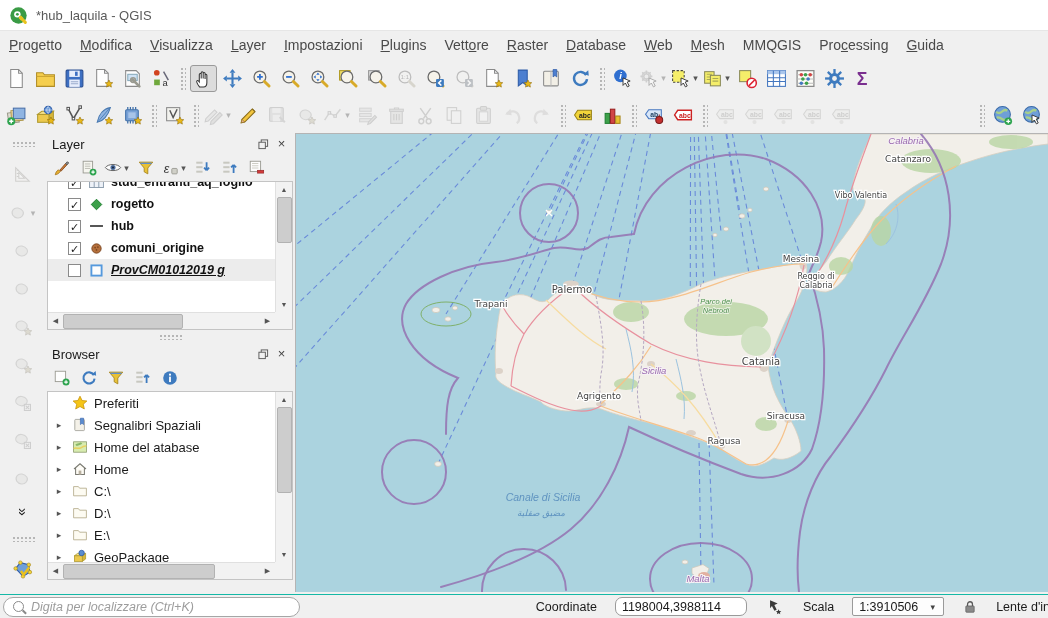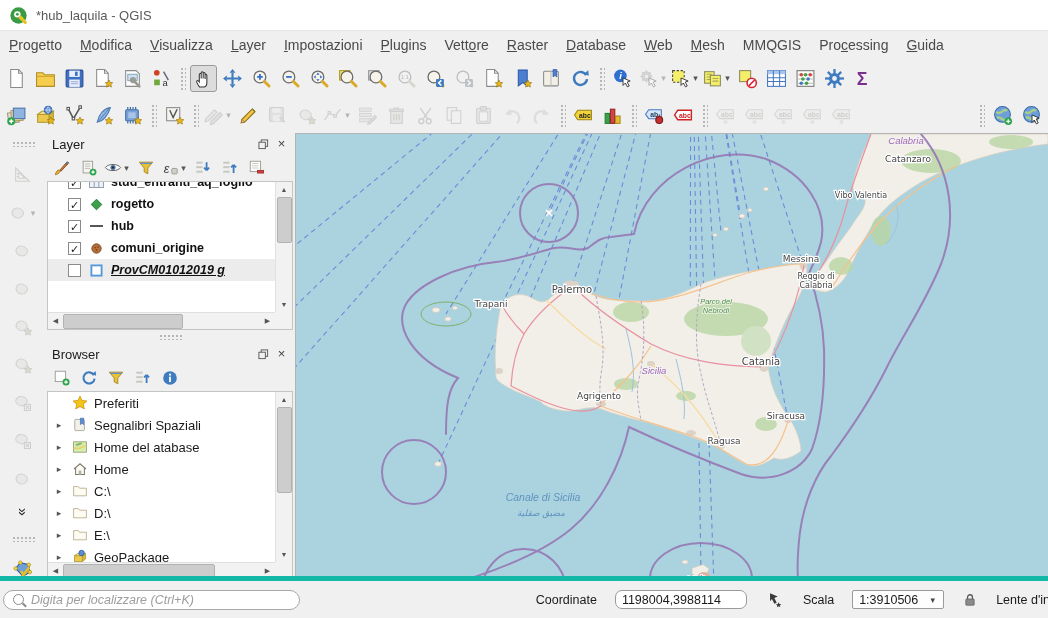--- a/index.html
+++ b/index.html
@@ -69,21 +69,21 @@
   
   #map{position:absolute;left:295px;top:133px;right:0;bottom:26px;background:#abd3df;border-top:1px solid #b4b4b4;border-left:1px solid #b4b4b4;box-sizing:border-box;}
   #map svg{display:block;width:100%;height:100%;}
   .city{font-size:9px;fill:#444;paint-order:stroke;stroke:#ffffff;stroke-width:2.4px;font-family:"DejaVu Sans",sans-serif;}
   .city.big{font-size:10px;}
   .city.sm{font-size:8px;}
   .region{font-size:9.5px;fill:#9a6bb0;font-style:italic;paint-order:stroke;stroke:#f6f1f4;stroke-width:2px;}
   .seaLbl{font-size:10.5px;fill:#5f93c0;font-style:italic;paint-order:stroke;stroke:#abd3df;stroke-width:1.5px;}
   .park{font-size:7.5px;fill:#4f8f4f;font-style:italic;paint-order:stroke;stroke:#eef3e6;stroke-width:1.6px;}
   
-  #statusbar{position:absolute;left:0;bottom:0;width:100%;height:42px;background:#f0f0f0;border-top:5px solid #14b8a6;
+  #statusbar{position:absolute;left:0;bottom:0;width:100%;height:24px;background:#f0f0f0;border-top:1px solid #14b8a6;
     display:flex;align-items:center;gap:18px;padding:0 0 0 3px;font-size:12.5px;color:#1a1a1a;box-sizing:border-box;overflow:hidden;}
   .locator{width:297px;height:20px;border:1px solid #a6a6a6;border-radius:10px;background:#fff;display:flex;align-items:center;padding:0 9px;gap:7px;flex:none;box-sizing:border-box;}
   .locator .ph{color:#9d9d9d;font-style:italic;}
   .mag{width:9px;height:9px;border:1.6px solid #8a8a8a;border-radius:50%;position:relative;flex:none;}
   .mag::after{content:"";position:absolute;width:5px;height:1.6px;background:#8a8a8a;transform:rotate(45deg);right:-4px;bottom:-2px;}
   .sblab{flex:none;}
   .sbox{height:19px;border:1px solid #9a9a9a;background:#fff;display:flex;align-items:center;padding:0 6px;box-sizing:border-box;flex:none;}
   #coordbox{width:132px;justify-content:flex-start;border-radius:7px;}
   #scalebox{width:92px;justify-content:space-between;background:#fdfdfd;border-radius:2px;}
   #scalebox .dd{font-size:9px;color:#444;}

